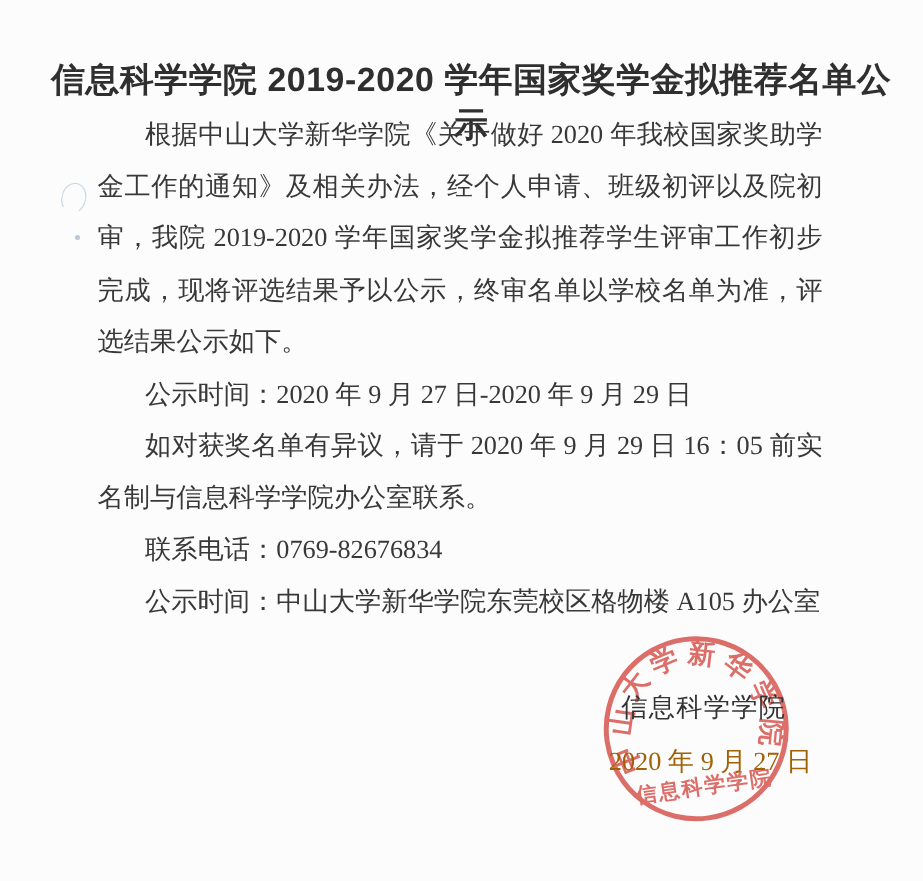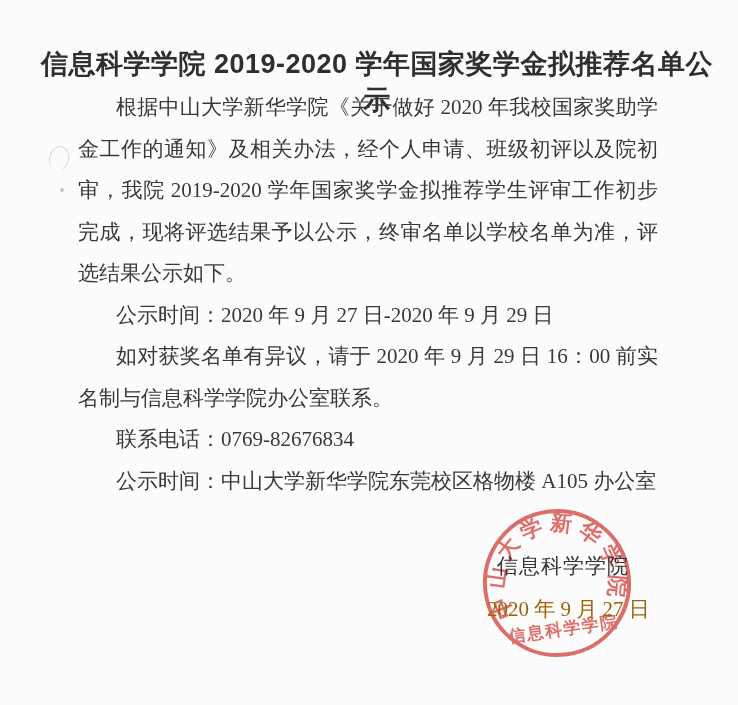--- a/index.html
+++ b/index.html
@@ -75,21 +75,21 @@
 </head>
 <body>
 
 <div class="page">
 
   <h1 class="doc-title">信息科学学院 2019-2020 学年国家奖学金拟推荐名单公示</h1>
 
   <div class="doc-body">
     <p>根据中山大学新华学院《关于做好 2020 年我校国家奖助学金工作的通知》及相关办法，经个人申请、班级初评以及院初审，我院 2019-2020 学年国家奖学金拟推荐学生评审工作初步完成，现将评选结果予以公示，终审名单以学校名单为准，评选结果公示如下。</p>
     <p>公示时间：2020 年 9 月 27 日-2020 年 9 月 29 日</p>
-    <p>如对获奖名单有异议，请于 2020 年 9 月 29 日 16：00 前实名制与信息科学学院办公室联系。</p>
+    <p>如对获奖名单有异议，请于 2020 年 9 月 29 日 16：05 前实名制与信息科学学院办公室联系。</p>
     <p>联系电话：0769-82676834</p>
     <p>公示时间：中山大学新华学院东莞校区格物楼 A105 办公室</p>
   </div>
 
   <svg class="stamp" viewBox="0 0 200 200" aria-hidden="true">
     <circle cx="100" cy="100" r="90" fill="none" stroke="#d6504a" stroke-width="5"></circle>
     <path id="arcPath" d="M 42.8 133 A 66 66 0 1 1 157.2 133" fill="none"></path>
     <text font-size="27" fill="#d6504a" letter-spacing="7" text-anchor="middle">
       <textPath href="#arcPath" startOffset="50%">中山大学新华学院</textPath>
     </text>

